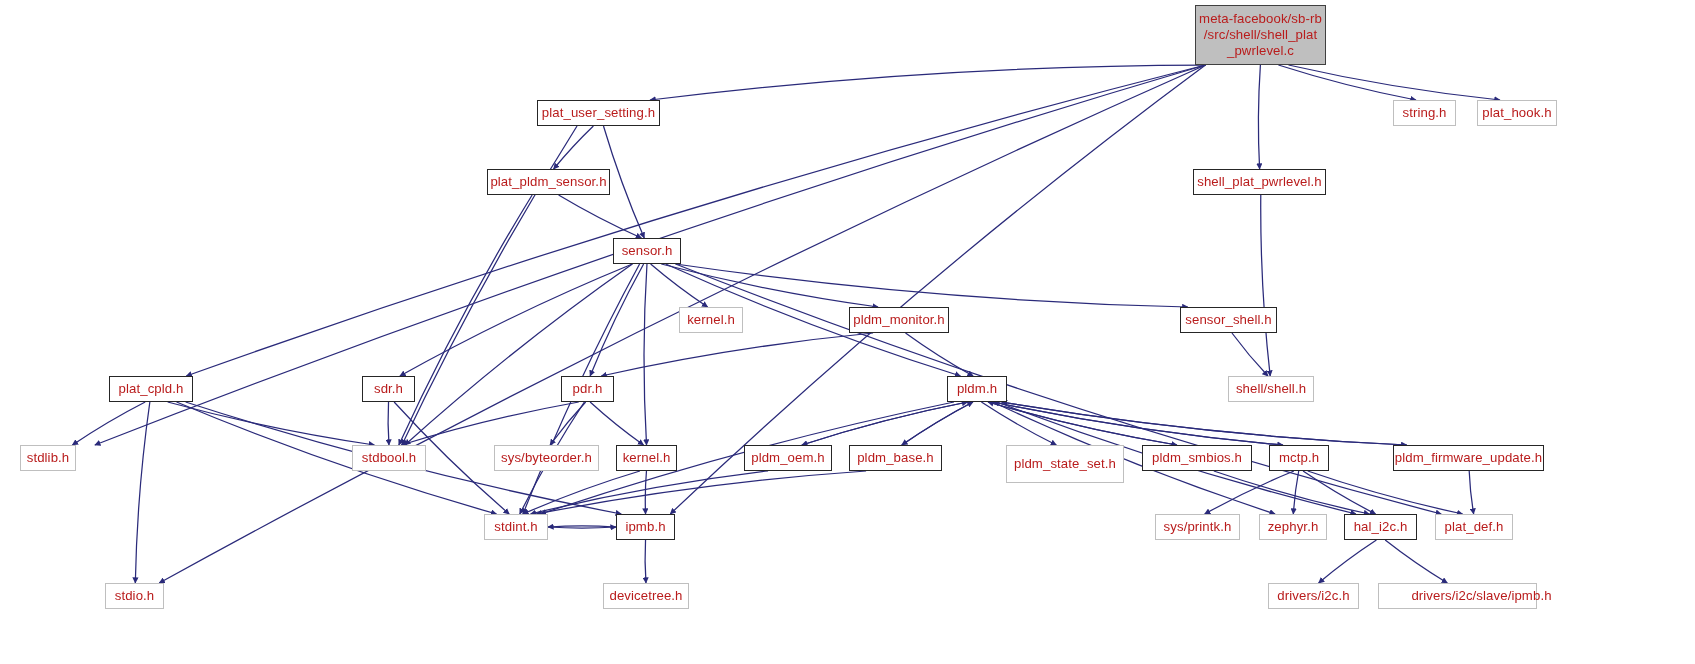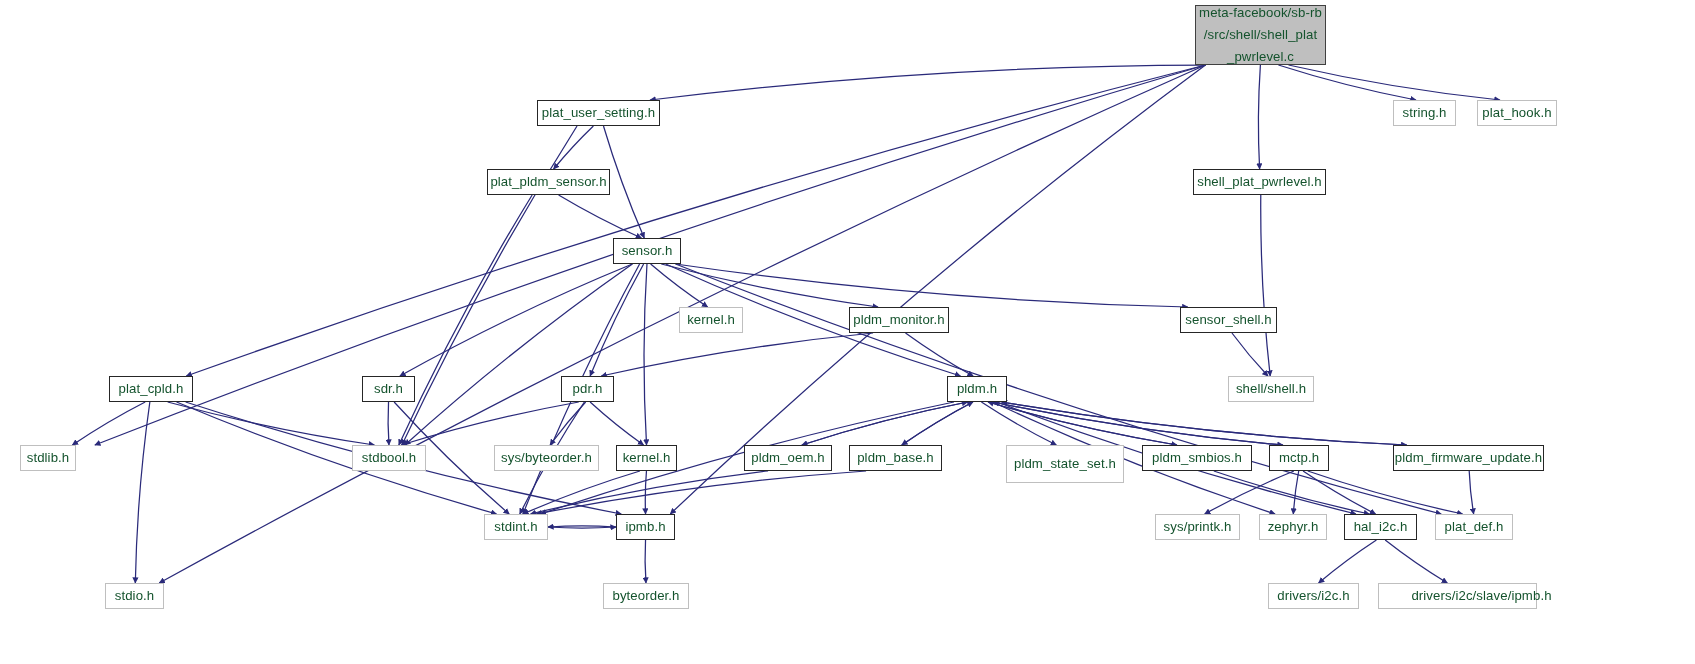--- a/index.html
+++ b/index.html
@@ -24,22 +24,22 @@
     pointer-events: none;
   }
   .node {
     position: absolute;
     box-sizing: border-box;
     display: flex;
     align-items: center;
     justify-content: center;
     text-align: center;
     font-size: 13.2px;
-    line-height: 22px;
-    color: #14532d;
+    line-height: 16px;
+    color: #b91c1c;
     background: #ffffff;
     border: 1px solid #bfbfbf;
     white-space: pre;
     letter-spacing: 0.1px;
   }
   .node.root {
     background: #bfbfbf;
     border: 1px solid #404040;
   }
   .node.strong {
@@ -154,17 +154,17 @@
       <div class="node strong" style="left: 1142px; top: 445px; width: 110px; height: 26px;">pldm_smbios.h</div>
       <div class="node strong" style="left: 1269px; top: 445px; width: 60px; height: 26px;">mctp.h</div>
       <div class="node strong" style="left: 1393px; top: 445px; width: 151px; height: 26px;">pldm_firmware_update.h</div>
       <div class="node" style="left: 484px; top: 514px; width: 64px; height: 26px;">stdint.h</div>
       <div class="node strong" style="left: 616px; top: 514px; width: 59px; height: 26px;">ipmb.h</div>
       <div class="node" style="left: 1155px; top: 514px; width: 85px; height: 26px;">sys/printk.h</div>
       <div class="node" style="left: 1259px; top: 514px; width: 68px; height: 26px;">zephyr.h</div>
       <div class="node strong" style="left: 1344px; top: 514px; width: 73px; height: 26px;">hal_i2c.h</div>
       <div class="node" style="left: 1435px; top: 514px; width: 78px; height: 26px;">plat_def.h</div>
       <div class="node" style="left: 105px; top: 583px; width: 59px; height: 26px;">stdio.h</div>
-      <div class="node" style="left: 603px; top: 583px; width: 86px; height: 26px;">byteorder.h</div>
+      <div class="node" style="left: 603px; top: 583px; width: 86px; height: 26px;">devicetree.h</div>
       <div class="node" style="left: 1268px; top: 583px; width: 91px; height: 26px;">drivers/i2c.h</div>
       <div class="node" style="left: 1378px; top: 583px; width: 159px; height: 26px; padding-left: 48px;">drivers/i2c/slave/ipmb.h</div>
     </div>
 </div>
 
 </body></html>

